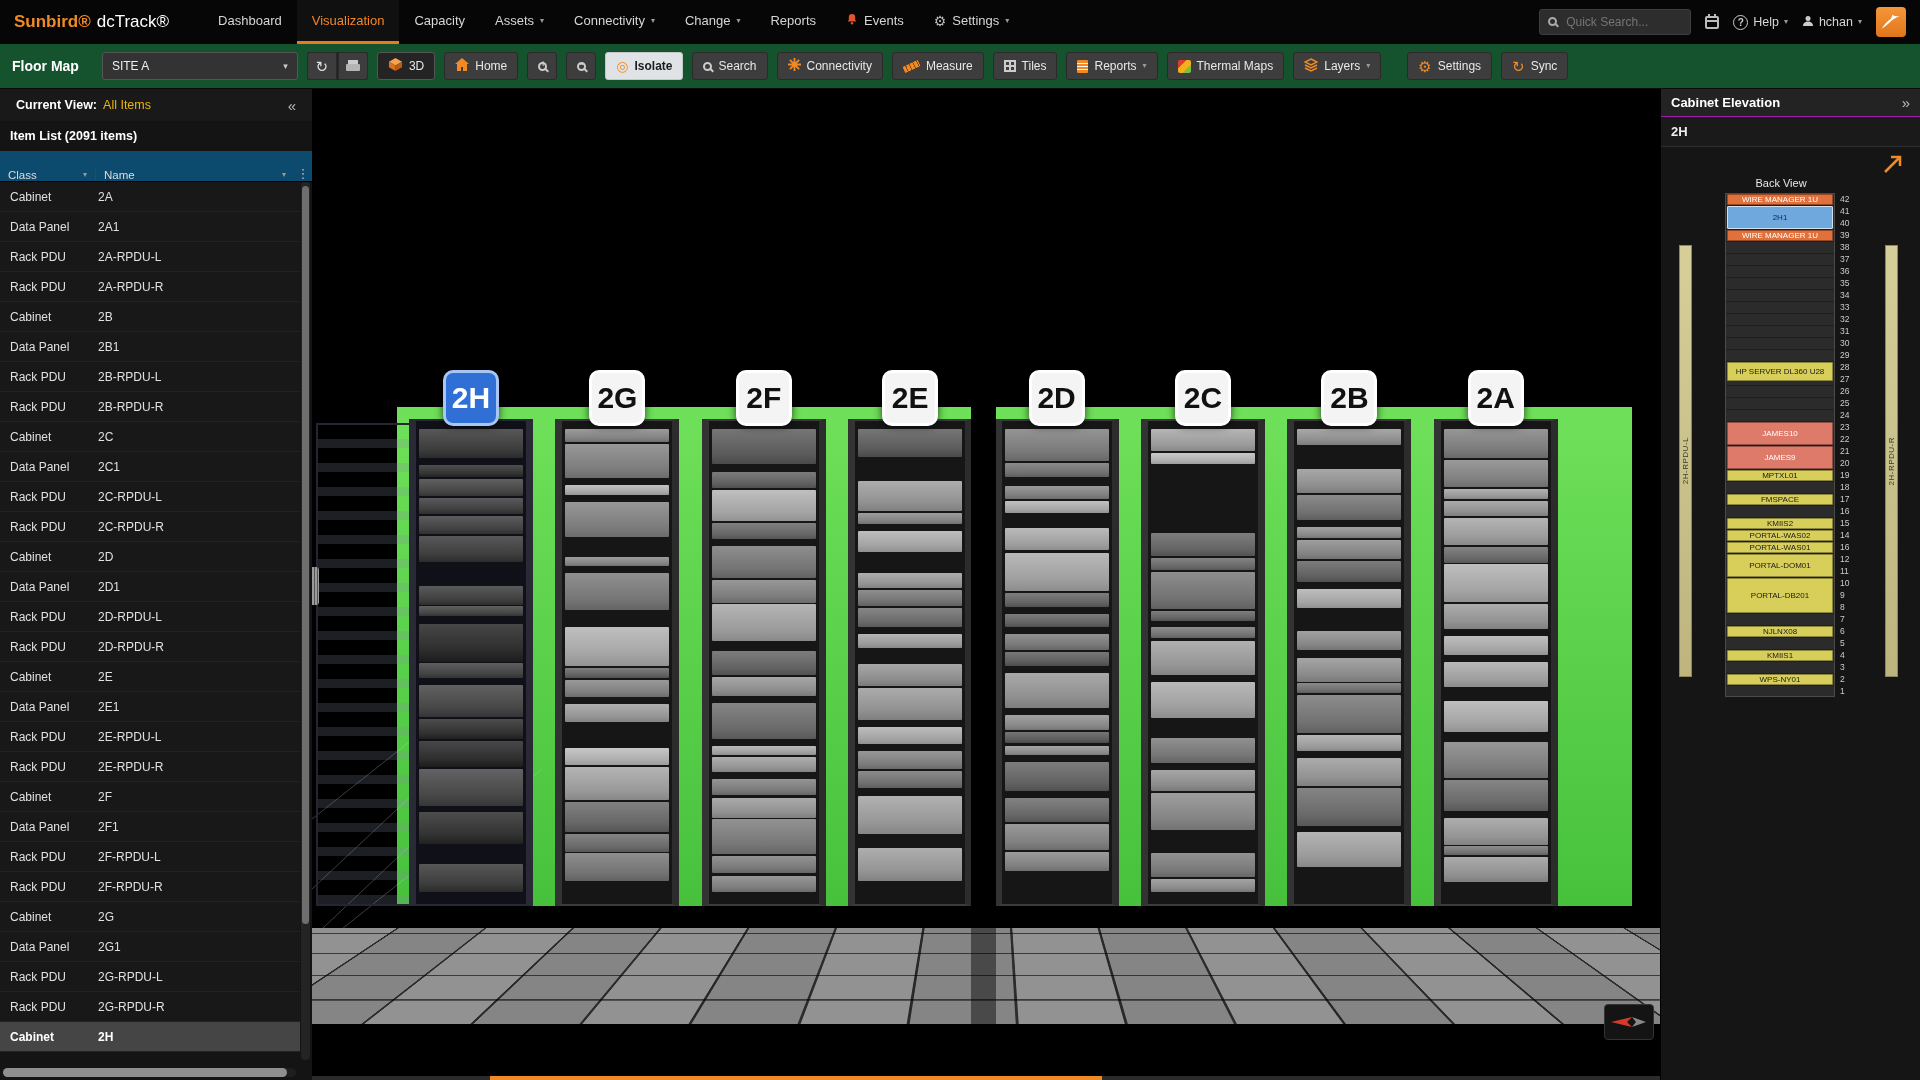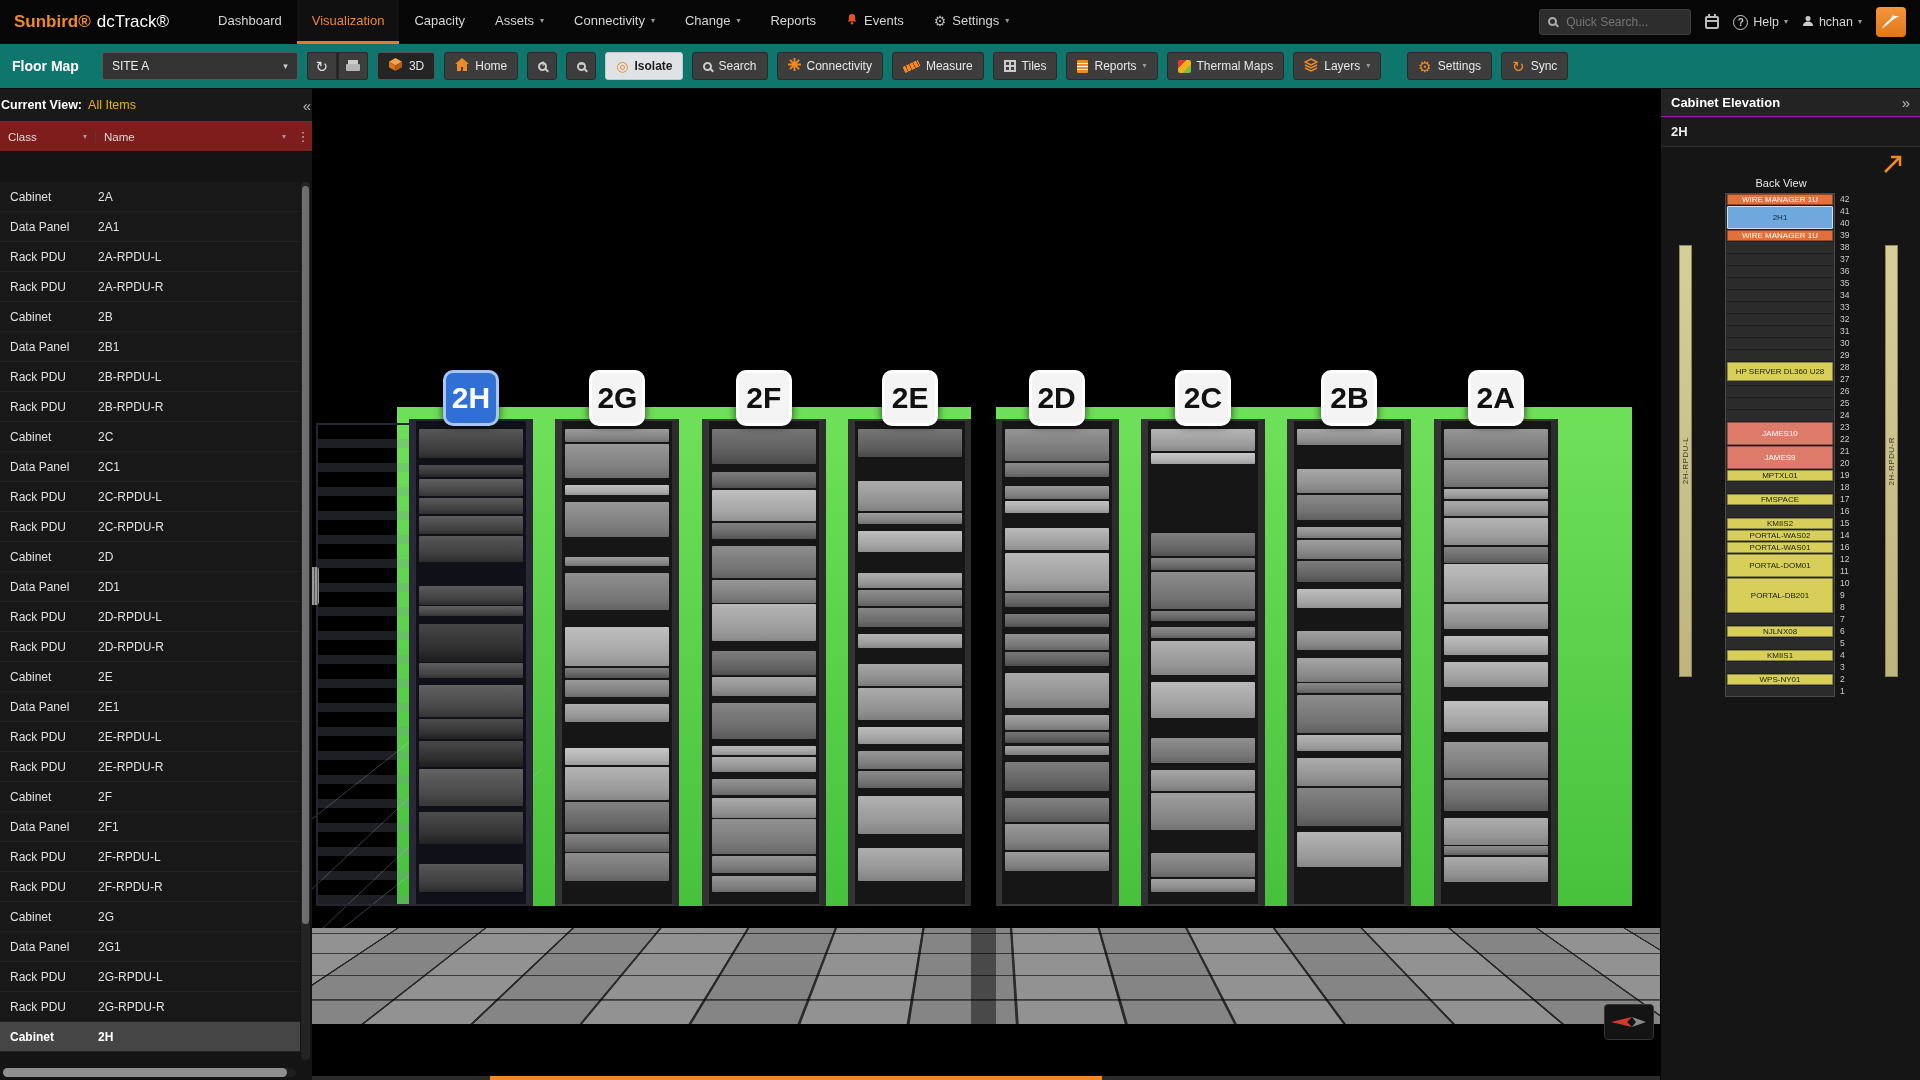--- a/index.html
+++ b/index.html
@@ -22,21 +22,21 @@
 .mag::after{content:'';position:absolute;width:5px;height:2px;background:#aaa;transform:rotate(45deg);right:-4px;bottom:-2px}
 .qs-mag{position:absolute;left:8px;top:7px}
 .ic-cal{width:14px;height:13px;border:2px solid #bbb;border-radius:2px;position:relative;display:inline-block}
 .ic-cal::before{content:'';position:absolute;top:-4px;left:1px;width:2px;height:3px;background:#bbb;box-shadow:6px 0 #bbb}
 .ic-cal::after{content:'';position:absolute;top:2px;left:0;right:0;height:2px;background:#bbb}
 .ic-help{width:15px;height:15px;border:1.5px solid #ccc;border-radius:50%;display:flex;align-items:center;justify-content:center;font-size:10px;color:#ccc;font-weight:bold}
 .nav-small{display:flex;align-items:center;gap:5px;color:#d6d6d6;font-size:12.5px;cursor:pointer}
 .avatar{width:30px;height:30px;border-radius:4px;background:linear-gradient(#f6953a,#e0761a);display:flex;align-items:center;justify-content:center}
 
 
-.toolbar{position:absolute;top:44px;left:0;right:0;height:45px;background:#0f766e;border-bottom:1px solid #0c0c0c;display:flex;align-items:center;padding:0 12px;gap:9px;z-index:35}
+.toolbar{position:absolute;top:44px;left:0;right:0;height:45px;background:#14532d;border-bottom:1px solid #0c0c0c;display:flex;align-items:center;padding:0 12px;gap:9px;z-index:35}
 .tb-title{font-size:14px;font-weight:bold;color:#fff;margin-right:14px}
 .site-select{width:196px;height:28px;background:#333;border:1px solid #555;border-radius:3px;display:flex;align-items:center;justify-content:space-between;padding:0 9px;color:#eee;font-size:12px;cursor:pointer}
 .site-select .caret{font-size:9px;color:#ccc}
 .tb-btn{height:28px;background:#3d3d3d;border:1px solid #2a2a2a;border-radius:3px;color:#e8e8e8;font-size:12px;display:inline-flex;align-items:center;gap:6px;padding:0 10px;cursor:pointer;font-family:inherit;white-space:nowrap}
 .tb-btn.icon-only{width:30px;padding:0;justify-content:center}
 .tb-btn.pressed{background:#242424;border-color:#555}
 .tb-btn.light{background:#dfe3e6;color:#1c1c1c;font-weight:bold;border-color:#c3c7ca}
 .btn-group{display:flex;gap:1px;background:#222;border-radius:3px}
 .btn-group .tb-btn{border-radius:0}
 .btn-group .tb-btn:first-child{border-radius:3px 0 0 3px}
@@ -53,26 +53,26 @@
 .ic-ruler{width:17px;height:7px;background:#f08a24;transform:rotate(-25deg);border-radius:1px;background-image:repeating-linear-gradient(90deg,transparent 0 3px,rgba(0,0,0,.45) 3px 4px)}
 .ic-tiles{width:12px;height:12px;border:2px solid #ccc;position:relative}
 .ic-tiles::before{content:'';position:absolute;left:50%;top:0;bottom:0;width:2px;margin-left:-1px;background:#ccc}
 .ic-tiles::after{content:'';position:absolute;top:50%;left:0;right:0;height:2px;margin-top:-1px;background:#ccc}
 .ic-doc{width:11px;height:13px;background:#f08a24;border-radius:1px;background-image:linear-gradient(transparent 3px,rgba(255,255,255,.9) 3px,rgba(255,255,255,.9) 4px,transparent 4px,transparent 6px,rgba(255,255,255,.9) 6px,rgba(255,255,255,.9) 7px,transparent 7px,transparent 9px,rgba(255,255,255,.9) 9px,rgba(255,255,255,.9) 10px,transparent 10px)}
 .ic-thermal{width:13px;height:13px;border-radius:2px;background:linear-gradient(135deg,#e23b2e 0 33%,#f2b01e 33% 66%,#7ac143 66% 100%)}
 .tb-gap{width:8px}
 
 
 .sidebar{position:absolute;top:89px;left:0;width:312px;bottom:0;background:#141414;z-index:30;overflow:hidden}
-.current-view{height:32px;display:flex;align-items:center;gap:6px;padding:0 1px;font-size:12.5px;background:#191919}
+.current-view{height:32px;display:flex;align-items:center;gap:6px;padding:0 16px;font-size:12.5px;background:#191919}
 .cv-label{color:#fff;font-weight:bold}
 .cv-value{color:#eab308;cursor:pointer}
 .cv-collapse{margin-left:auto;color:#bbb;font-size:15px;cursor:pointer}
 .list-title{height:30px;display:flex;align-items:center;padding:0 10px;font-size:12.5px;font-weight:bold;color:#fff}
-.filter-row{height:31px;display:flex;align-items:center;background:#7f1d1d;border-top:1px solid #3d3d3d;border-bottom:1px solid #000;font-size:11.5px;color:#ddd}
+.filter-row{height:31px;display:flex;align-items:flex-end;background:#0c4a6e;border-top:1px solid #3d3d3d;border-bottom:1px solid #000;font-size:11.5px;color:#ddd}
 .filter-cell{display:flex;align-items:center;padding:0 8px;cursor:pointer}
 .filter-cell .caret{margin-left:auto;padding-left:8px}
 .f-class{width:96px;border-right:1px solid #444}
 .f-name{flex:1}
 .f-menu{width:18px;display:flex;align-items:center;justify-content:center;color:#bbb;font-size:13px;cursor:pointer}
 .rows{position:absolute;top:93px;left:0;right:12px;bottom:18px;overflow:hidden}
 .item-row{display:flex;align-items:center;height:30px;border-bottom:1px solid #222;background:#181818;font-size:12px;color:#e0e0e0;cursor:pointer}
 .item-row .cell{padding-left:10px;white-space:nowrap;overflow:hidden}
 .c-class{width:88px;flex-shrink:0}
 .c-name{flex:1}
@@ -294,20 +294,21 @@
       <span>Sync</span>
     </button>
   </div>
 
   <aside class="sidebar">
     <div class="current-view">
       <span class="cv-label">Current View:</span>
       <span class="cv-value">All Items</span>
       <span class="cv-collapse">«</span>
     </div>
+    <div class="list-title">Item List (2091 items)</div>
     <div class="filter-row">
       <div class="filter-cell f-class">
         <span>Class</span>
         <span class="caret">▾</span>
       </div>
       <div class="filter-cell f-name">
         <span>Name</span>
         <span class="caret">▾</span>
       </div>
       <div class="f-menu">⋮</div>

